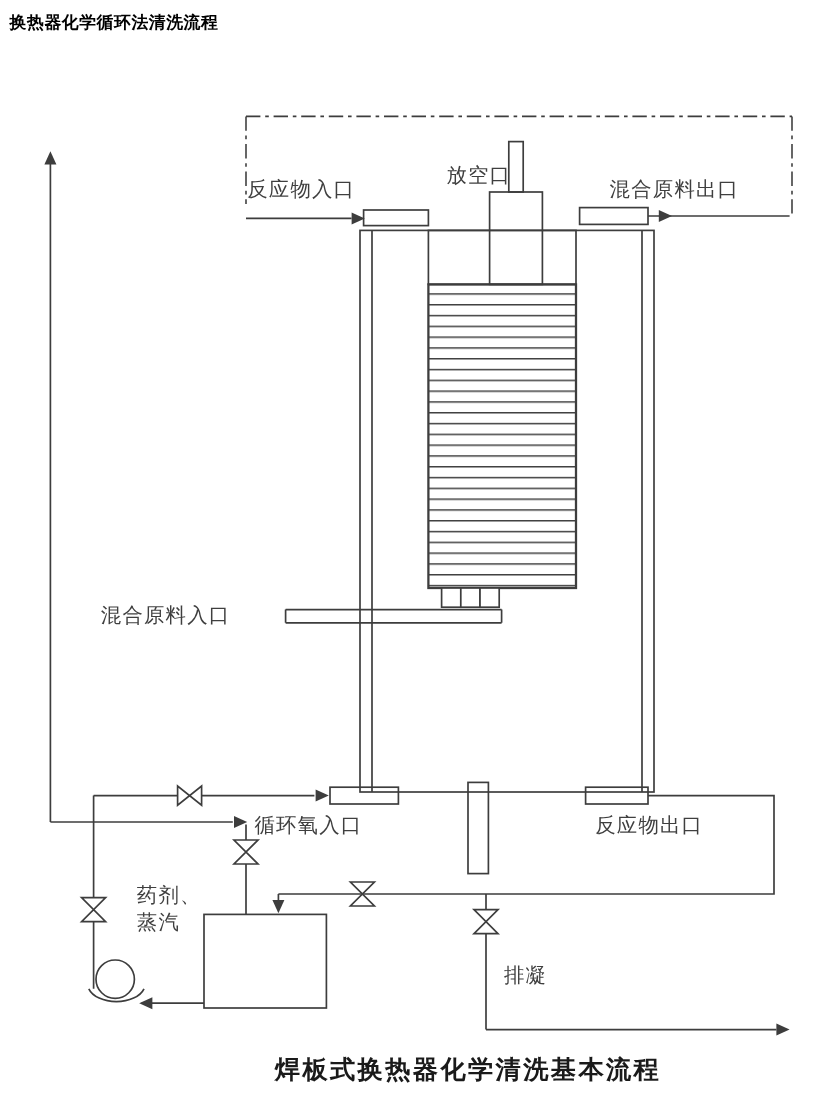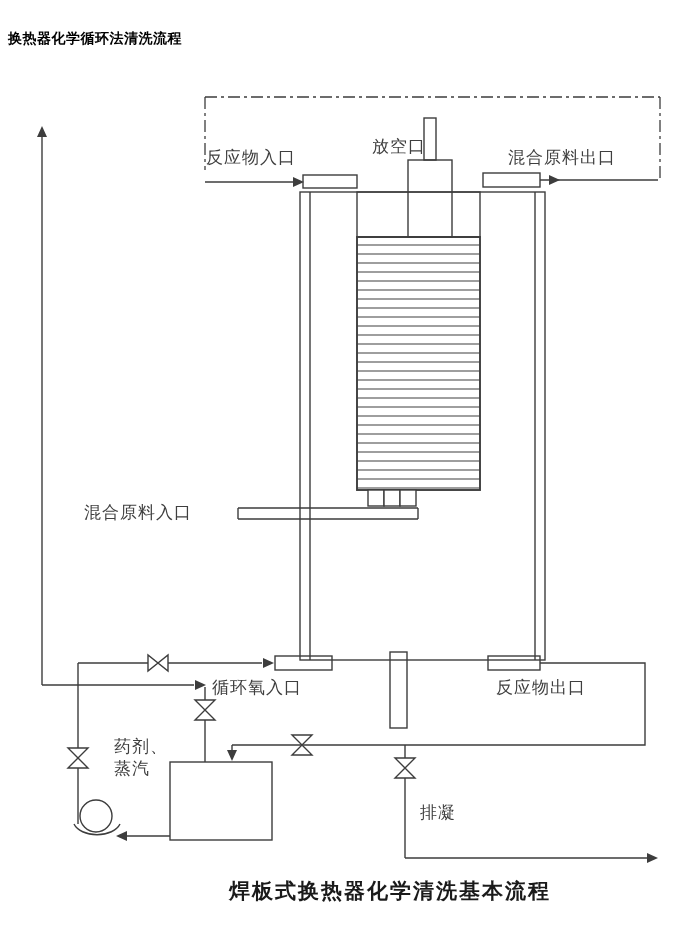--- a/index.html
+++ b/index.html
@@ -6,21 +6,21 @@
     --line:#3d3d3d; --text:#3f3f3f; --background:#ffffff; --title:#000000; --caption:#1a1a1a;
   }
   *{box-sizing:border-box;margin:0;padding:0}
   body{
     width:700px;height:929px;background:var(--background);
     font-family:"Liberation Sans", sans-serif;position:relative;overflow:hidden;
   }
   .canvas{position:absolute;inset:0}
   .title{
     position:absolute;left:8px;top:10px;font-size:14px;font-weight:bold;
-    color:var(--title);letter-spacing:.5px;margin-top:20px;
+    color:var(--title);letter-spacing:.5px;
   }
   svg{position:absolute;left:0;top:0}
   .ln{stroke:var(--line);fill:none;stroke-width:1.4}
   .ln2{stroke:var(--line);fill:none;stroke-width:1.9}
   .pl{stroke:var(--line);stroke-width:1.1}
   .dash{stroke:var(--line);fill:none;stroke-width:1.3;stroke-dasharray:12 4 3 4}
   .valve{fill:#ffffff;stroke:var(--line);stroke-width:1.4}
   .arw{fill:var(--line);stroke:none}
   .boxw{fill:#ffffff;stroke:var(--line);stroke-width:1.4}
   .lbl{

